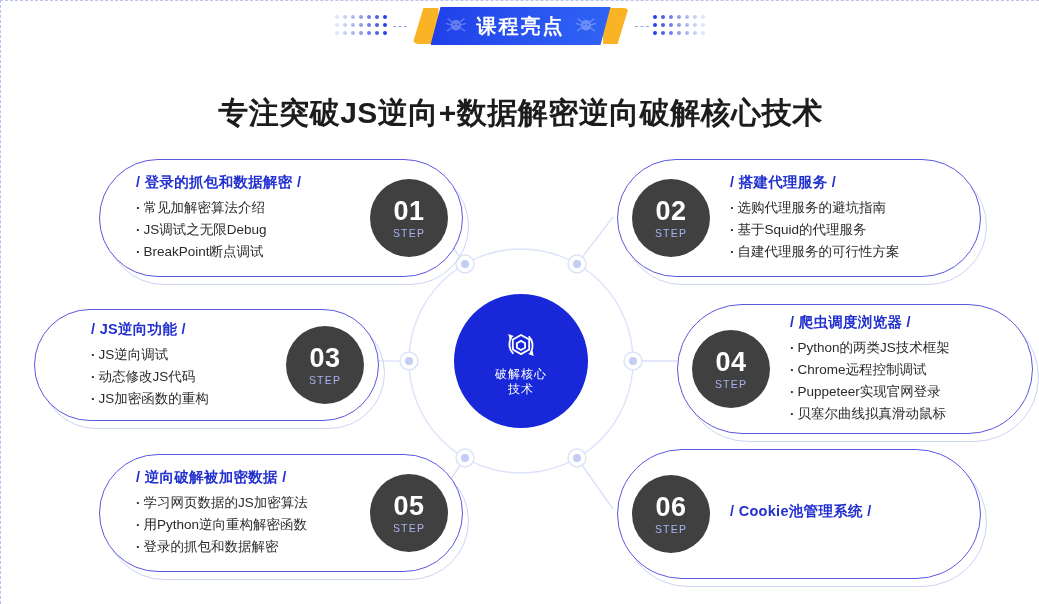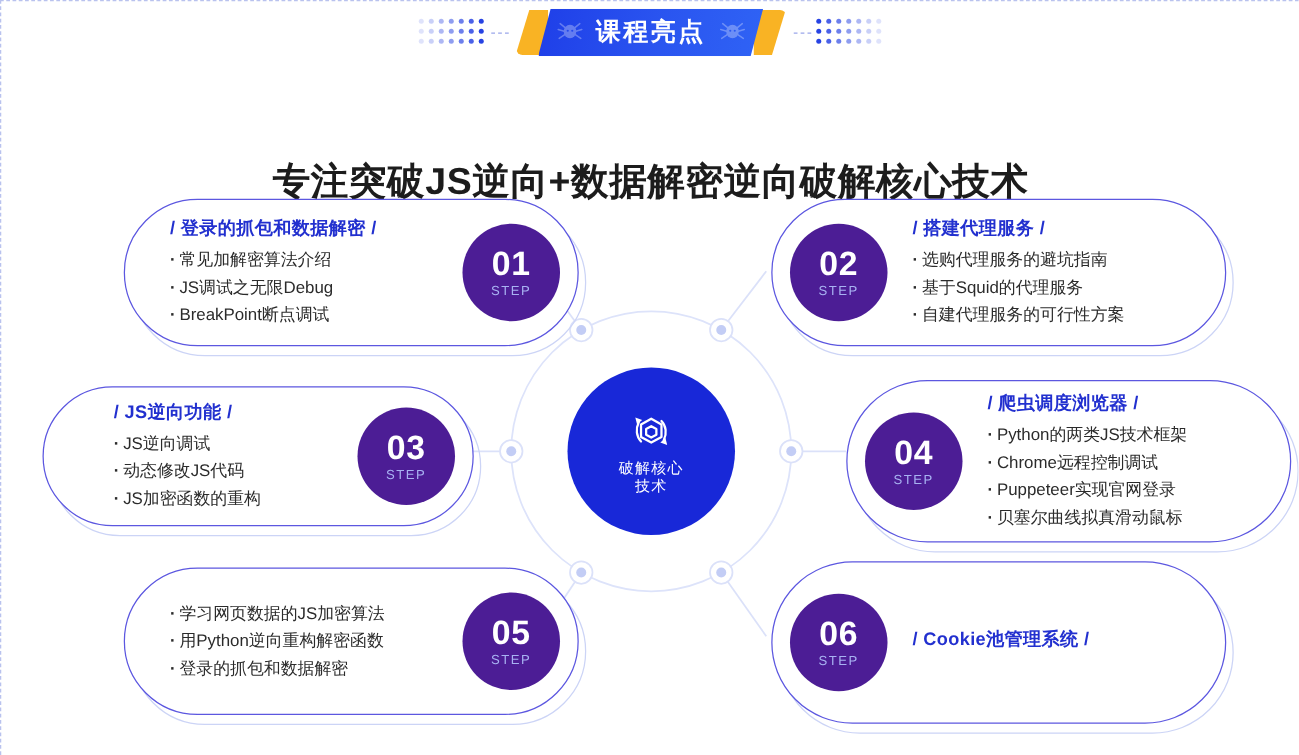--- a/index.html
+++ b/index.html
@@ -114,21 +114,20 @@
   #main-title {
     position: absolute;
     left: 0; top: 92px;
     width: 1039px;
     text-align: center;
     font-size: 30px;
     font-weight: bold;
     color: #1c1c1c;
     letter-spacing: 0.5px;
     white-space: nowrap;
-    margin-top: 32px;
   }
 
   
   #connectors {
     position: absolute;
     left: 0; top: 0;
     width: 1039px; height: 604px;
     pointer-events: none;
   }
 
@@ -196,21 +195,21 @@
     content: "·";
     margin-right: 3px;
     color: #2b2b2b;
     font-weight: bold;
   }
 
   .badge {
     flex: none;
     width: 78px; height: 78px;
     border-radius: 50%;
-    background: #4c1d95;
+    background: #404040;
     display: flex;
     flex-direction: column;
     align-items: center;
     justify-content: center;
     color: #ffffff;
   }
   .badge .num {
     font-size: 27px;
     font-weight: bold;
     line-height: 1;
@@ -437,20 +436,21 @@
           <li>贝塞尔曲线拟真滑动鼠标</li>
         </ul>
       </div>
     </div>
   </div>
 
   <div class="card right-badge" id="card-5">
     <div class="pill-shadow"></div>
     <div class="pill">
       <div class="body">
+        <div class="head">/ 逆向破解被加密数据 /</div>
         <ul>
           <li>学习网页数据的JS加密算法</li>
           <li>用Python逆向重构解密函数</li>
           <li>登录的抓包和数据解密</li>
         </ul>
       </div>
       <div class="badge">
         <span class="num">05</span>
         <span class="step">STEP</span>
       </div>

